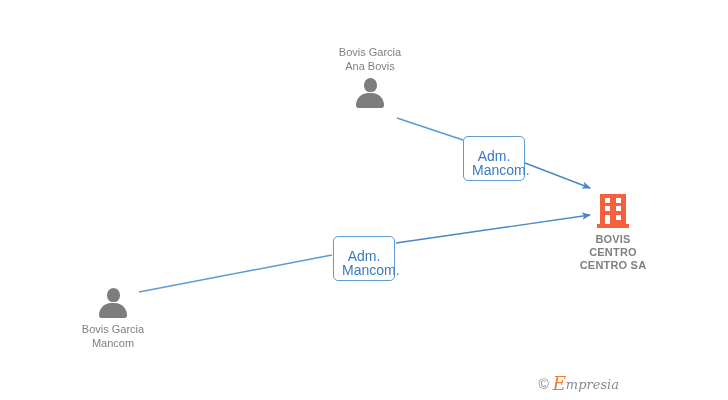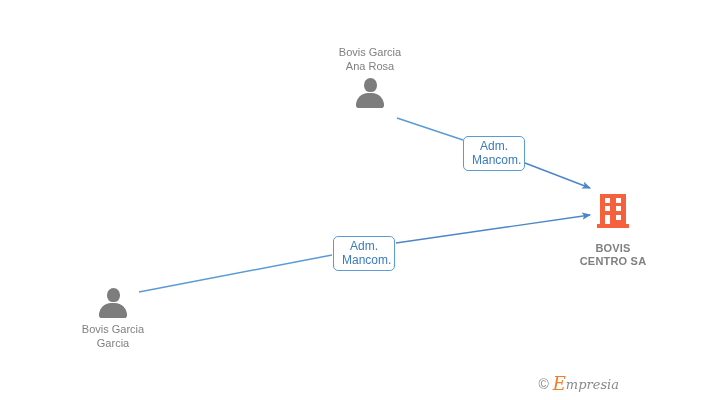--- a/index.html
+++ b/index.html
@@ -99,37 +99,37 @@
   }
   .company-icon .door {
     position: absolute;
     left: 8px;
     top: 21px;
     width: 5px;
     height: 9px;
     background: #ffffff;
   }
   .company-label {
-    margin-top: 14px;
+    margin-top: 5px;
     font-size: 11px;
     line-height: 13px;
     color: #808080;
     font-weight: bold;
     letter-spacing: 0.2px;
   }
   .edge-label {
     position: absolute;
     background: #ffffff;
     border: 1px solid #5b9bd5;
     border-radius: 5px;
     color: #3a7ac0;
-    font-size: 12px;
+    font-size: 14px;
     line-height: 14px;
     text-align: center;
-    padding: 2px 8px 3px 8px;
+    padding: 12px 8px 3px 8px;
     box-sizing: border-box;
     white-space: nowrap;
   }
   .watermark {
     position: absolute;
     right: 10px;
     bottom: 7px;
     display: flex;
     align-items: center;
     font-size: 15px;
@@ -170,52 +170,53 @@
     <polyline points="397,118 463,140" fill="none" stroke="#5b9bd5" stroke-width="1.4"></polyline>
     <polyline points="525,163 590,188" fill="none" stroke="#4a86c8" stroke-width="1.4" marker-end="url(#arrowblue)"></polyline>
 
     <polyline points="139,292 332,255" fill="none" stroke="#5b9bd5" stroke-width="1.4"></polyline>
     <polyline points="396,243 590,215" fill="none" stroke="#4a86c8" stroke-width="1.4" marker-end="url(#arrowblue)"></polyline>
   </svg>
 
   <div class="node" style="left:310px; top:45px; width:120px;">
     <div class="node-label person-caption-top">
       <div>Bovis Garcia</div>
-      <div>Ana Rosa</div>
+      <div>Ana Bovis</div>
     </div>
     <div class="person-icon">
       <div class="head"></div>
       <div class="body"></div>
     </div>
   </div>
 
   <div class="node" style="left:53px; top:288px; width:120px;">
     <div class="person-icon">
       <div class="head"></div>
       <div class="body"></div>
     </div>
     <div class="node-label person-label">
       <div>Bovis Garcia</div>
-      <div>Garcia</div>
+      <div>Mancom</div>
     </div>
   </div>
 
   <div class="node" style="left:553px; top:194px; width:120px;">
     <div class="company-icon">
       <div class="tower"></div>
       <div class="win" style="left:8px;  top:4px;"></div>
       <div class="win" style="left:19px; top:4px;"></div>
       <div class="win" style="left:8px;  top:12px;"></div>
       <div class="win" style="left:19px; top:12px;"></div>
       <div class="win" style="left:19px; top:21px;"></div>
       <div class="door"></div>
       <div class="base"></div>
     </div>
     <div class="company-label">
       <div>BOVIS</div>
+      <div>CENTRO</div>
       <div>CENTRO SA</div>
     </div>
   </div>
 
   <div class="edge-label" style="left:463px; top:136px; width:62px;">
     <div>Adm.</div>
     <div>Mancom.</div>
   </div>
 
   <div class="edge-label" style="left:333px; top:236px; width:62px;">

